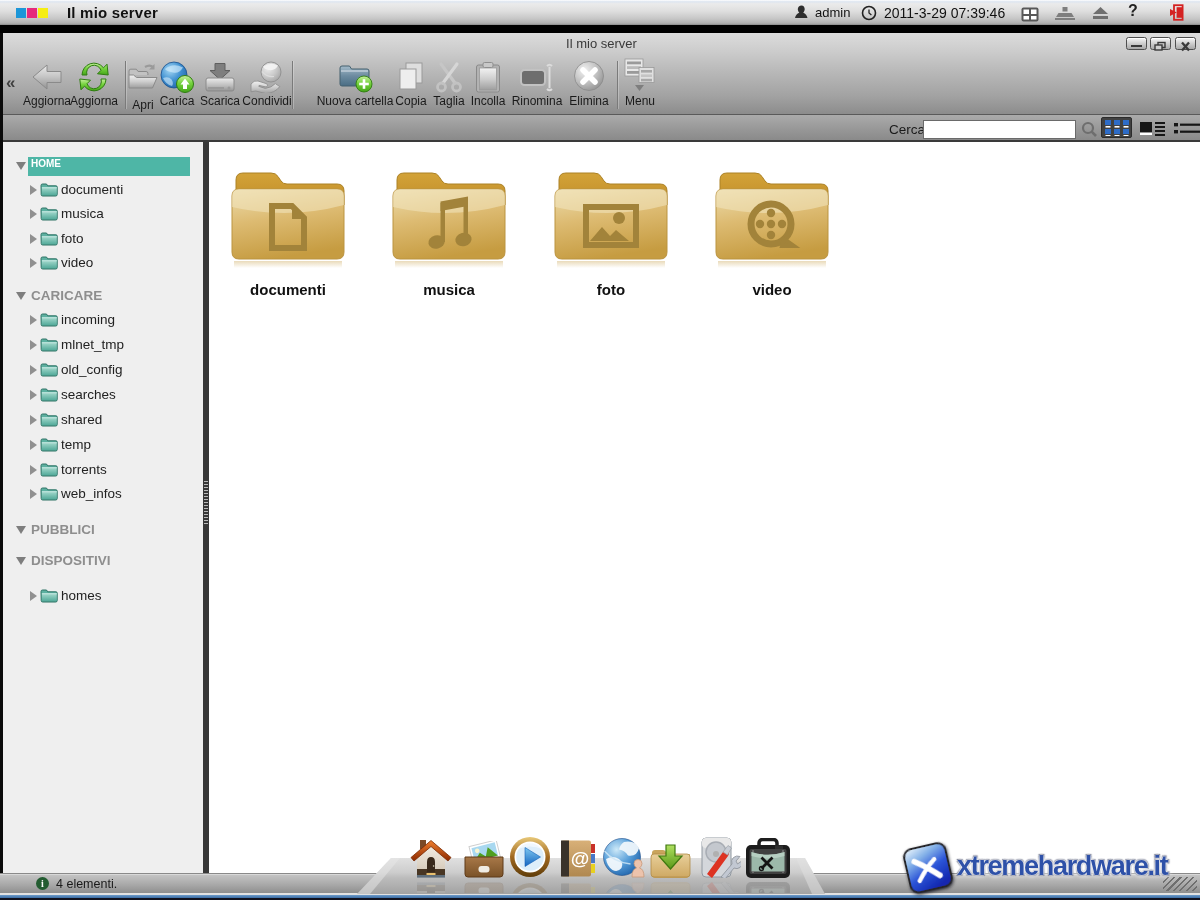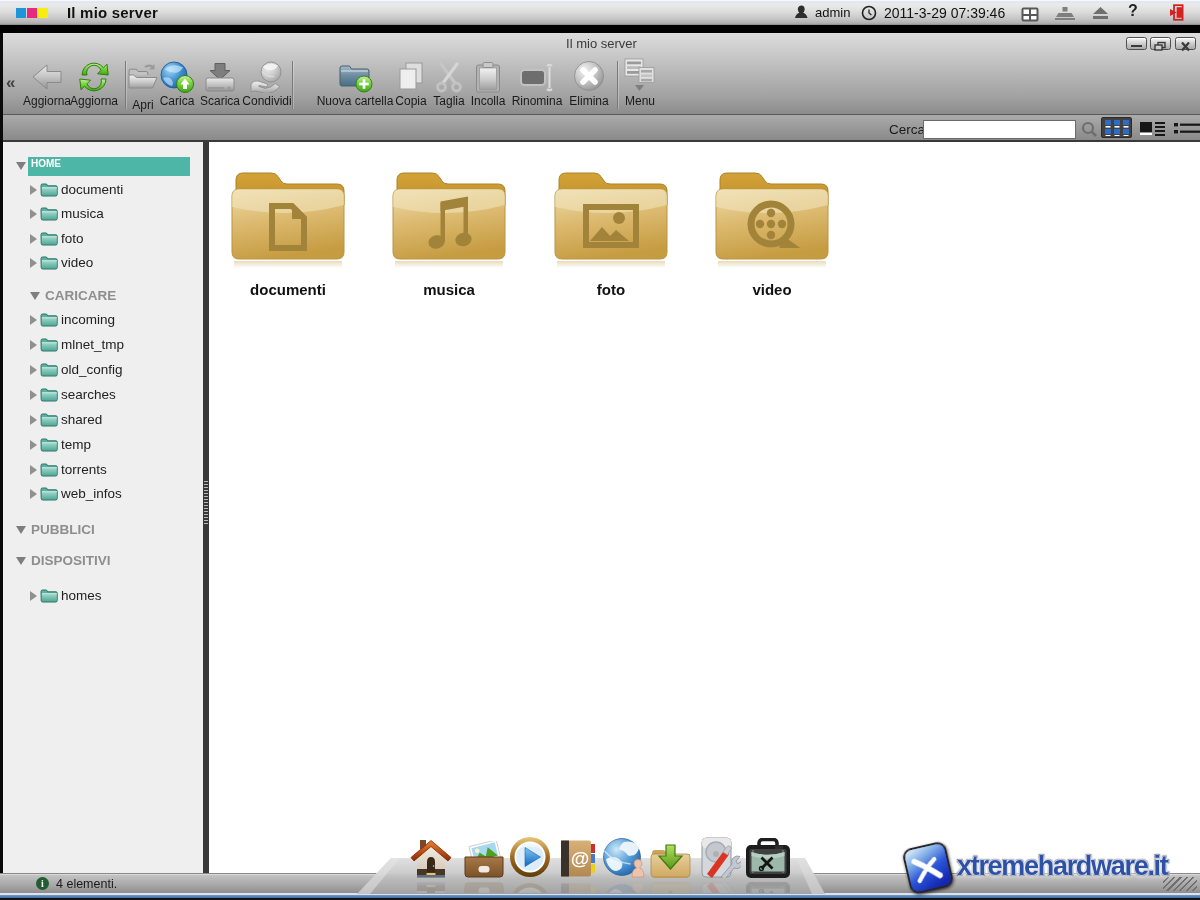--- a/index.html
+++ b/index.html
@@ -479,21 +479,21 @@
         </div>
       <div class="trow" style="left:0;top:444px;width:220px;">
           <span class="tri"></span>
           <span class="fold"><svg width="18" height="16" viewBox="0 0 18 16">
               <path d="M1 4.5 q0-1.5 1.5-1.5 h4 l1.2 1.8 h8.2 q1.3 0 1.3 1.3 v7.4 q0 1.5-1.5 1.5 h-13 q-1.5 0-1.5-1.5 z" fill="#5cb0a0" stroke="#2e7265" stroke-width="1"></path>
               <rect x="1.9" y="6.1" width="14.8" height="7.6" fill="url(#tg)"></rect>
               <rect x="1.9" y="6.1" width="14.8" height="1.3" fill="#b9e2da"></rect>
             </svg></span>
           <span class="lbl">homes</span>
         </div>
-      <div class="thead" style="left:0;top:145px;width:200px;margin-left:14px;">
+      <div class="thead" style="left:0;top:145px;width:200px;">
           <span class="tri"></span>
           <span class="lbl">CARICARE</span>
         </div>
       <div class="thead" style="left:0;top:379px;width:200px;">
           <span class="tri"></span>
           <span class="lbl">PUBBLICI</span>
         </div>
       <div class="thead" style="left:0;top:410px;width:200px;">
           <span class="tri"></span>
           <span class="lbl">DISPOSITIVI</span>

